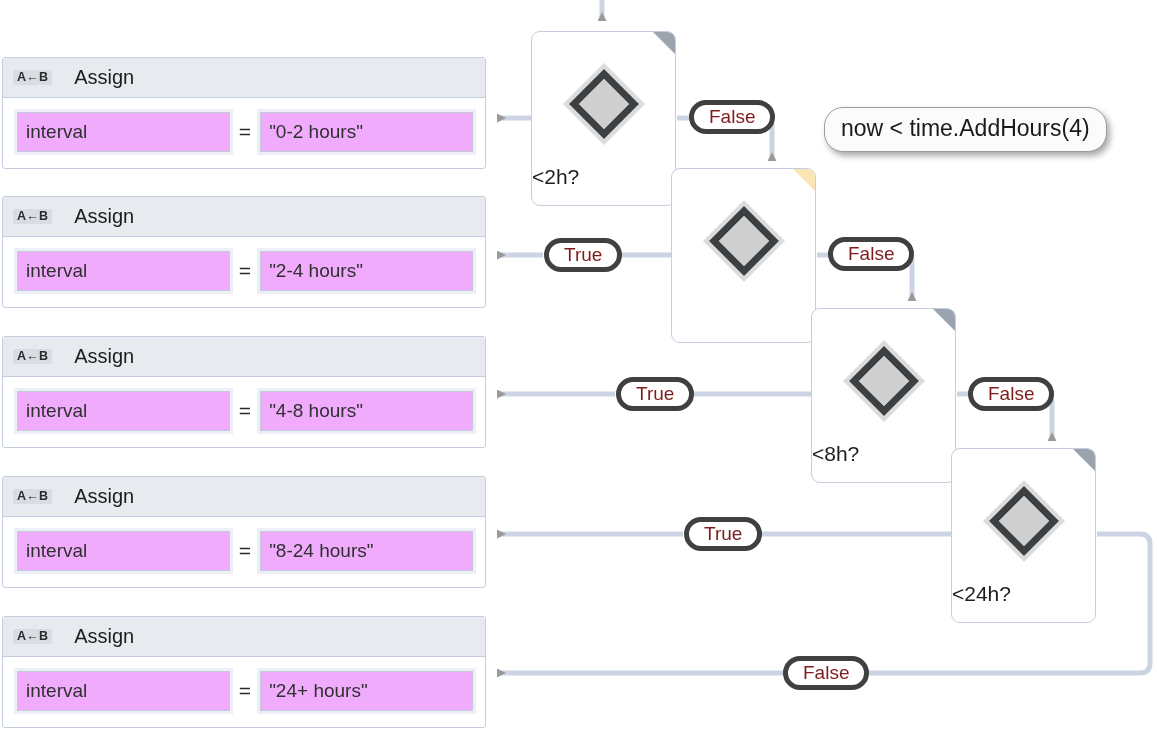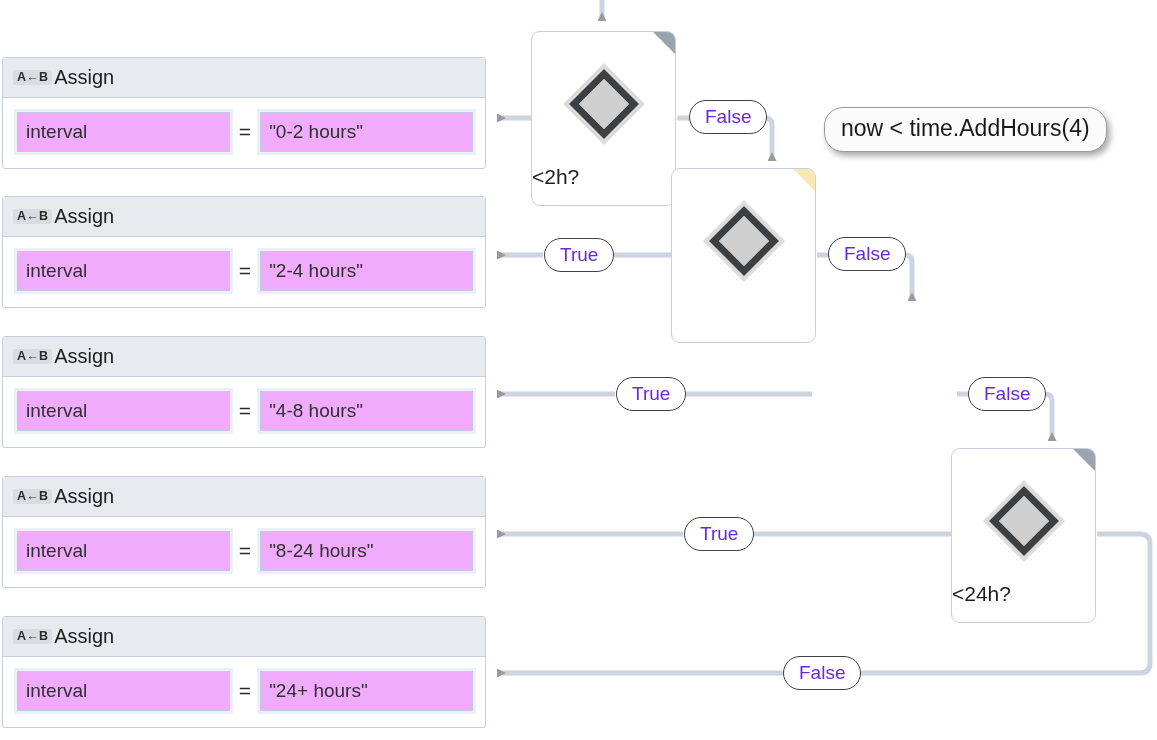--- a/index.html
+++ b/index.html
@@ -56,21 +56,21 @@
     color: #2a2a2a;
     font-size: 12.5px;
     font-weight: bold;
     letter-spacing: .2px;
     padding: 1px 4px 2px 4px;
     border-radius: 2px;
     font-family: "Liberation Sans", sans-serif;
     line-height: 1;
   }
   .assign-title {
-    margin-left: 2px;
+    margin-left: 22px;
     font-size: 20px;
     color: #1c1c1c;
     font-weight: 400;
   }
   .assign-body {
     display: flex;
     align-items: center;
     padding: 14px 12px 16px 14px;
     box-sizing: border-box;
   }
@@ -132,29 +132,29 @@
     bottom: 16px;
     text-align: left;
     font-size: 21px;
     color: #1d1d1d;
   }
 
   
   .pill {
     position: absolute;
     background: #ffffff;
-    border: 1px solid #404040;
+    border: 5px solid #404040;
     border-radius: 999px;
     height: 34px;
     display: flex;
     align-items: center;
     justify-content: center;
     padding: 0 15px;
     font-size: 19px;
-    color: #6d28d9;
+    color: #7f1d1d;
     box-sizing: border-box;
     white-space: nowrap;
   }
 
   
   .tooltip {
     position: absolute;
     background: #fbfbfb;
     border: 1px solid #9c9c9c;
     border-radius: 19px;
@@ -281,20 +281,29 @@
 
   <div class="decision" style="left:671px; top:168px;">
     <span class="corner-flag amber"></span>
     <svg class="diamond-icon" viewBox="0 0 86 86" xmlns="http://www.w3.org/2000/svg">
       <polygon points="43,2 84,43 43,84 2,43" fill="#dcdcdc"></polygon>
       <polygon points="43,13 73,43 43,73 13,43" fill="none" stroke="#3c4043" stroke-width="7"></polygon>
       <polygon points="43,18 68,43 43,68 18,43" fill="#cfcfcf"></polygon>
     </svg>
   </div>
 
+  <div class="decision" style="left:811px; top:308px;">
+    <span class="corner-flag"></span>
+    <svg class="diamond-icon" viewBox="0 0 86 86" xmlns="http://www.w3.org/2000/svg">
+      <polygon points="43,2 84,43 43,84 2,43" fill="#dcdcdc"></polygon>
+      <polygon points="43,13 73,43 43,73 13,43" fill="none" stroke="#3c4043" stroke-width="7"></polygon>
+      <polygon points="43,18 68,43 43,68 18,43" fill="#cfcfcf"></polygon>
+    </svg>
+    <div class="decision-label">&lt;8h?</div>
+  </div>
 
   <div class="decision" style="left:951px; top:448px;">
     <span class="corner-flag"></span>
     <svg class="diamond-icon" viewBox="0 0 86 86" xmlns="http://www.w3.org/2000/svg">
       <polygon points="43,2 84,43 43,84 2,43" fill="#dcdcdc"></polygon>
       <polygon points="43,13 73,43 43,73 13,43" fill="none" stroke="#3c4043" stroke-width="7"></polygon>
       <polygon points="43,18 68,43 43,68 18,43" fill="#cfcfcf"></polygon>
     </svg>
     <div class="decision-label">&lt;24h?</div>
   </div>

